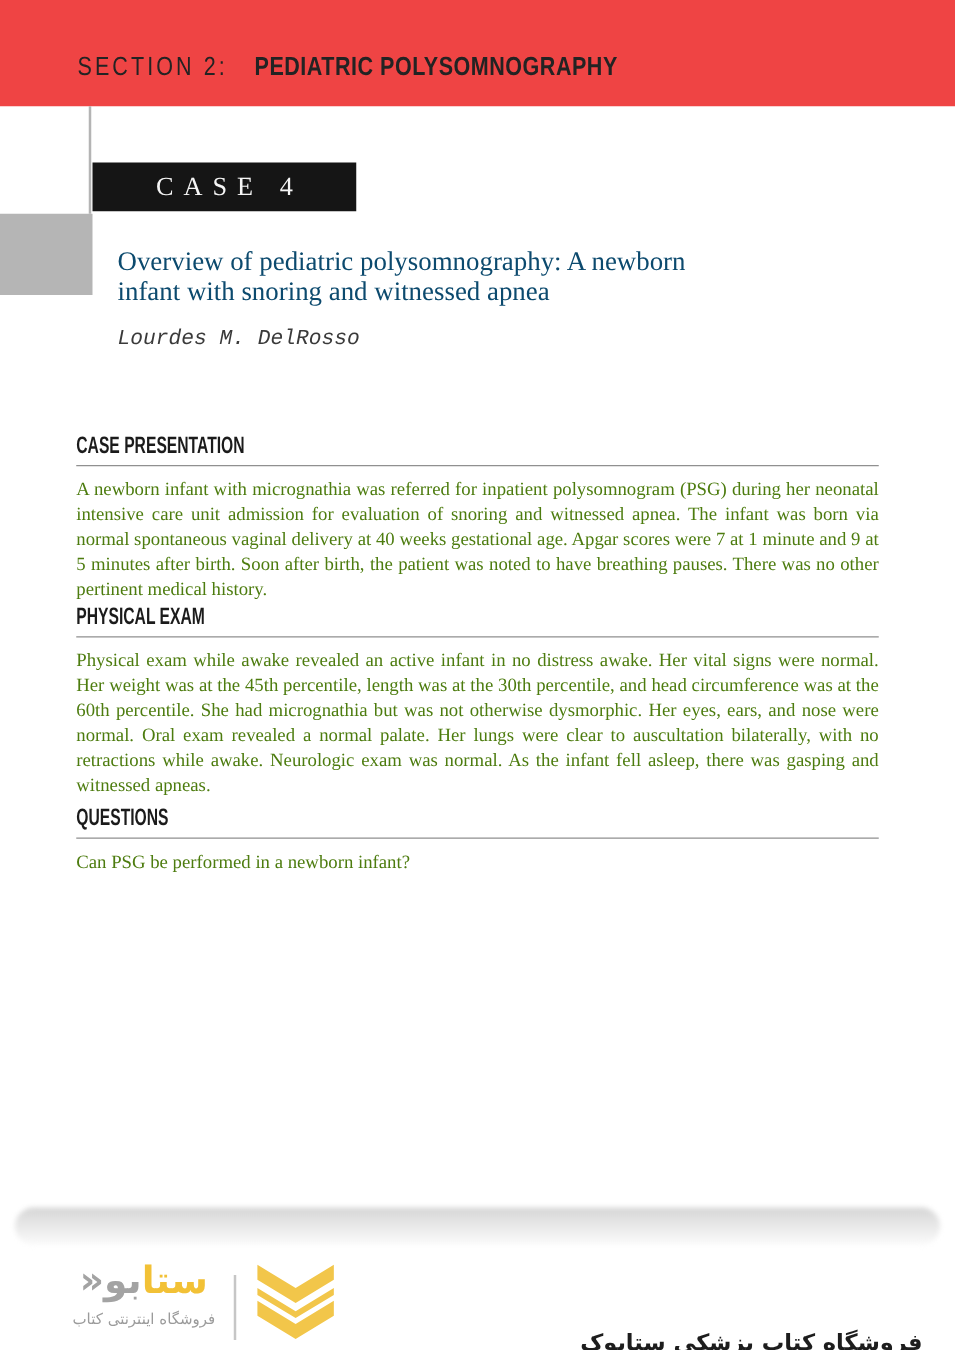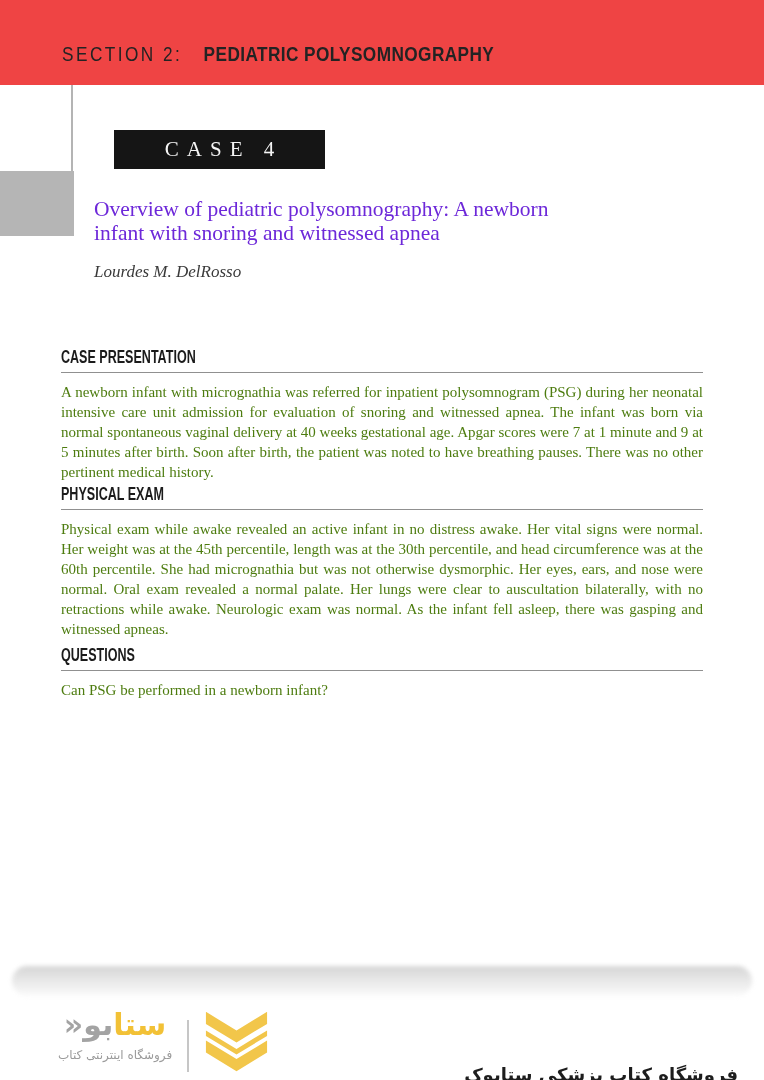--- a/index.html
+++ b/index.html
@@ -13,30 +13,30 @@
        transform:scaleX(.82);transform-origin:left center;color:#232323;}
   .sec-prefix{font-size:21px;font-weight:400;letter-spacing:3px;}
   .sec-title{font-size:21px;font-weight:700;letter-spacing:.5px;margin-left:26px;}
 
   
   .vline{position:absolute;left:71px;top:85px;width:2px;height:86px;background:#b4b4b4;}
   .gray-block{position:absolute;left:0;top:171px;width:74px;height:65px;background:#b5b5b5;}
 
   
   .case-box{position:absolute;left:74px;top:130px;width:211px;height:39px;background:#151515;
-       display:flex;align-items:center;justify-content:center;margin-left:40px;}
+       display:flex;align-items:center;justify-content:center;}
   .case-box span{color:#f5f5f5;font-family:"Liberation Serif","DejaVu Serif",serif;
        font-size:21px;letter-spacing:8px;padding-left:8px;}
 
   
   .title{position:absolute;left:94px;top:198px;width:620px;margin:0;
        font-family:"Liberation Serif","DejaVu Serif",serif;font-weight:400;
-       font-size:21.5px;line-height:23.5px;color:#6d28d9;white-space:pre-line;}
+       font-size:21.5px;line-height:23.5px;color:#0c4a6e;white-space:pre-line;}
   .author{position:absolute;left:94px;top:262px;
-       font-family:Liberation Serif, serif;font-style:italic;
+       font-family:Liberation Mono, monospace;font-style:italic;
        font-size:17px;color:#3a3a3a;}
 
   
   .section{position:absolute;left:61px;width:642px;}
   #sec1{top:346px;} #sec2{top:483px;} #sec3{top:644px;}
   .section h2{margin:0;font-size:19px;line-height:22px;font-weight:700;color:#1b1b1b;
        transform:scaleX(.66);transform-origin:left center;white-space:nowrap;}
   .rule{margin-top:4px;height:1px;background:#909090;}
   .section p{margin:9px 0 0;font-family:"Liberation Serif","DejaVu Serif",serif;
        font-size:15px;line-height:20px;color:#4d7c0f;text-align:justify;}

